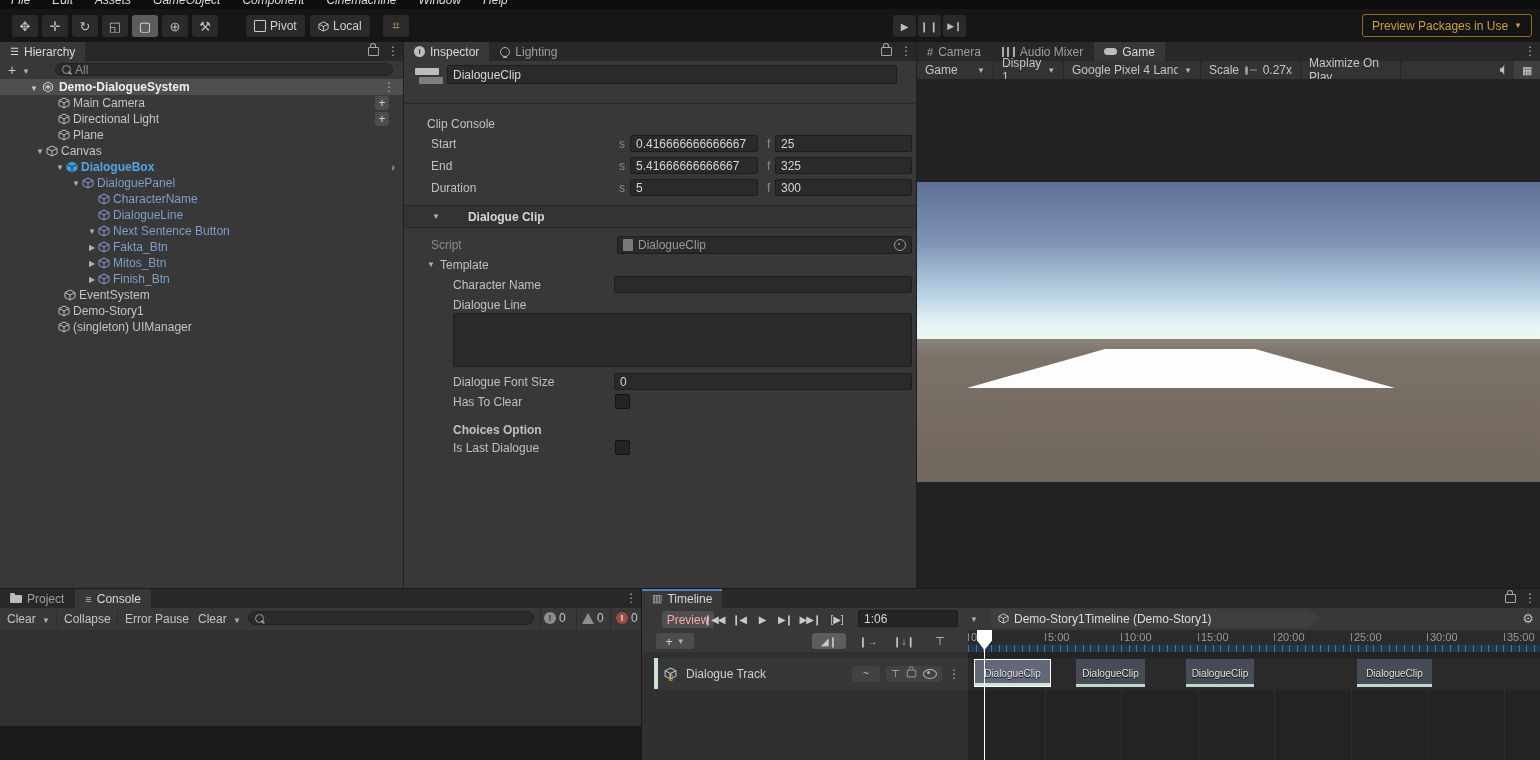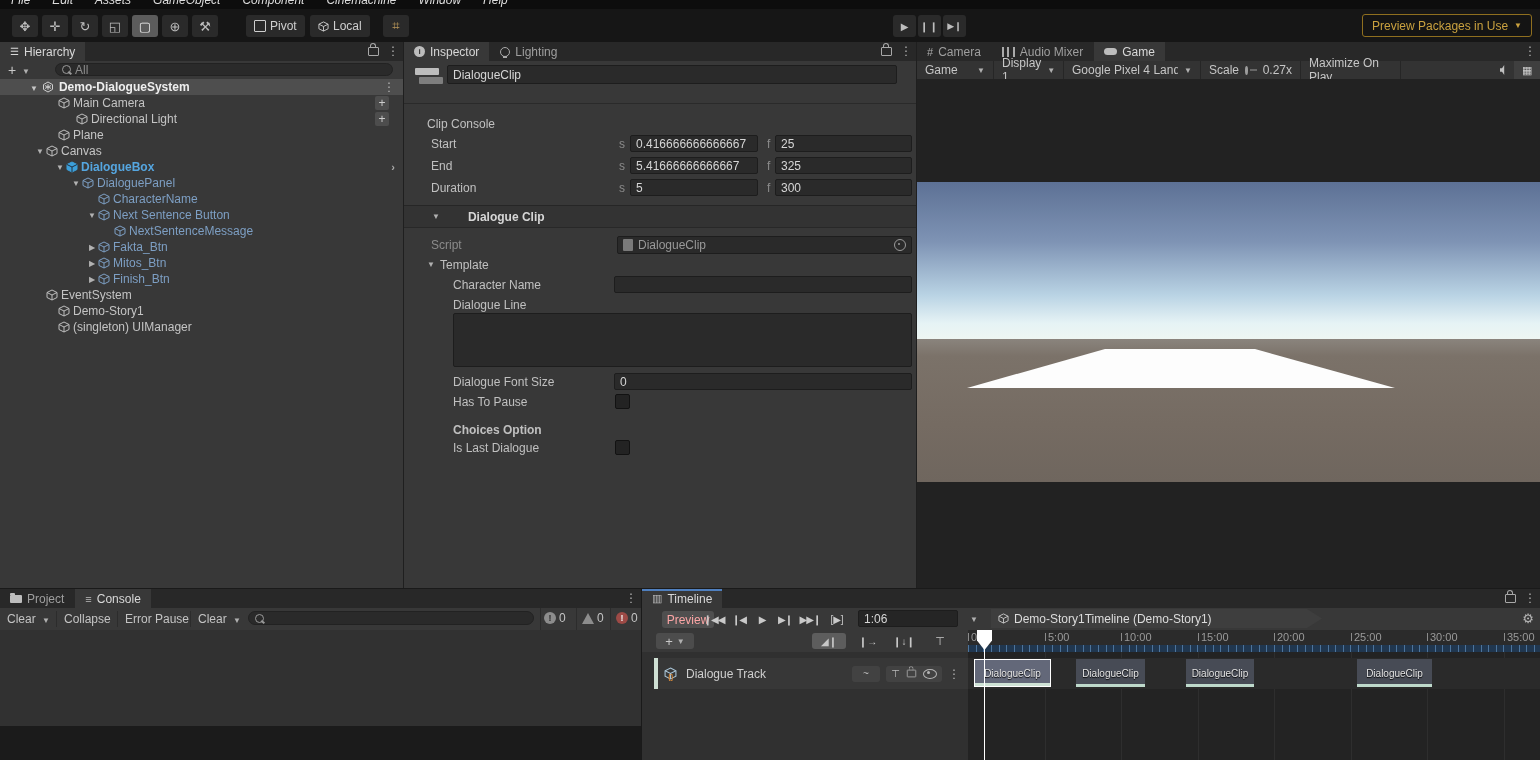--- a/index.html
+++ b/index.html
@@ -191,21 +191,21 @@
 
   <div class="p" style="left:0;top:53px;width:403px">
     <div class="h-row" style="padding-left:46px">
       <span class="fold"></span>
         <svg class="cubeico" viewBox="0 0 12 12">
           <use href="#i-cube"></use>
         </svg>
       <span class="lbl">Main Camera</span>
       <span class="plusbadge" style="right:14px">+</span>
     </div>
-    <div class="h-row" style="padding-left:64px">
+    <div class="h-row" style="padding-left:46px">
       <span class="fold"></span>
         <svg class="cubeico" viewBox="0 0 12 12">
           <use href="#i-cube"></use>
         </svg>
       <span class="lbl">Directional Light</span>
       <span class="plusbadge" style="right:14px">+</span>
     </div>
     <div class="h-row" style="padding-left:46px">
       <span class="fold"></span>
         <svg class="cubeico" viewBox="0 0 12 12">
@@ -236,32 +236,32 @@
       <span class="lbl">DialoguePanel</span>
     </div>
     <div class="h-row blue" style="padding-left:86px">
       <span class="fold"></span>
         <svg class="cubeico" viewBox="0 0 12 12">
           <use href="#i-cube"></use>
         </svg>
       <span class="lbl">CharacterName</span>
     </div>
     <div class="h-row blue" style="padding-left:86px">
+      <span class="fold"></span>
+        <svg class="cubeico" viewBox="0 0 12 12">
+          <use href="#i-cube"></use>
+        </svg>
+      <span class="lbl">DialogueLine</span>
+    </div>
+    <div class="h-row blue" style="padding-left:86px">
       <span class="fold" style="color:#b2b2b2">▼</span>
         <svg class="cubeico" viewBox="0 0 12 12">
           <use href="#i-cube"></use>
         </svg>
       <span class="lbl">Next Sentence Button</span>
-    </div>
-    <div class="h-row blue" style="padding-left:102px">
-      <span class="fold"></span>
-        <svg class="cubeico" viewBox="0 0 12 12">
-          <use href="#i-cube"></use>
-        </svg>
-      <span class="lbl">NextSentenceMessage</span>
     </div>
     <div class="h-row blue" style="padding-left:86px">
       <span class="fold" style="color:#b2b2b2">▶</span>
         <svg class="cubeico" viewBox="0 0 12 12">
           <use href="#i-cube"></use>
         </svg>
       <span class="lbl">Fakta_Btn</span>
     </div>
     <div class="h-row blue" style="padding-left:86px">
       <span class="fold" style="color:#b2b2b2">▶</span>
@@ -270,21 +270,21 @@
         </svg>
       <span class="lbl">Mitos_Btn</span>
     </div>
     <div class="h-row blue" style="padding-left:86px">
       <span class="fold" style="color:#b2b2b2">▶</span>
         <svg class="cubeico" viewBox="0 0 12 12">
           <use href="#i-cube"></use>
         </svg>
       <span class="lbl">Finish_Btn</span>
     </div>
-    <div class="h-row" style="padding-left:34px">
+    <div class="h-row" style="padding-left:52px">
       <span class="fold"></span>
         <svg class="cubeico" viewBox="0 0 12 12">
           <use href="#i-cube"></use>
         </svg>
       <span class="lbl">EventSystem</span>
     </div>
     <div class="h-row" style="padding-left:46px">
       <span class="fold"></span>
         <svg class="cubeico" viewBox="0 0 12 12">
           <use href="#i-cube"></use>
@@ -383,21 +383,21 @@
   <span class="ins-label" style="left:49px;top:256px">Dialogue Line</span>
   <div class="field p" style="left:49px;top:271px;width:459px;height:54px;align-items:flex-start">
       <span></span>
     </div>
 
   <span class="ins-label" style="left:49px;top:333px">Dialogue Font Size</span>
   <div class="field p" style="left:210px;top:331px;width:298px;height:17px">
       <span>0</span>
     </div>
 
-  <span class="ins-label" style="left:49px;top:353px">Has To Pause</span>
+  <span class="ins-label" style="left:49px;top:353px">Has To Clear</span>
   <div class="checkbox p" style="left:211px;top:352px"></div>
 
   <span class="ins-label" style="left:49px;top:381px;font-weight:bold">Choices Option</span>
 
   <span class="ins-label" style="left:49px;top:399px">Is Last Dialogue</span>
   <div class="checkbox p" style="left:211px;top:398px"></div>
 </div>
 
 <div class="panel" style="left:917px;top:42px;width:623px;height:546px;background:#242424">
   <div class="tabstrip">

